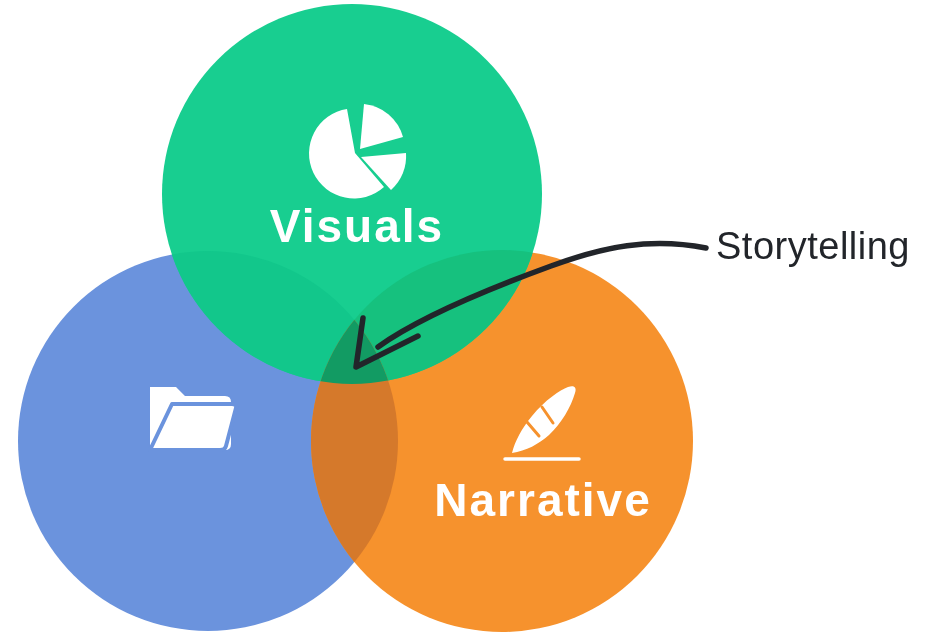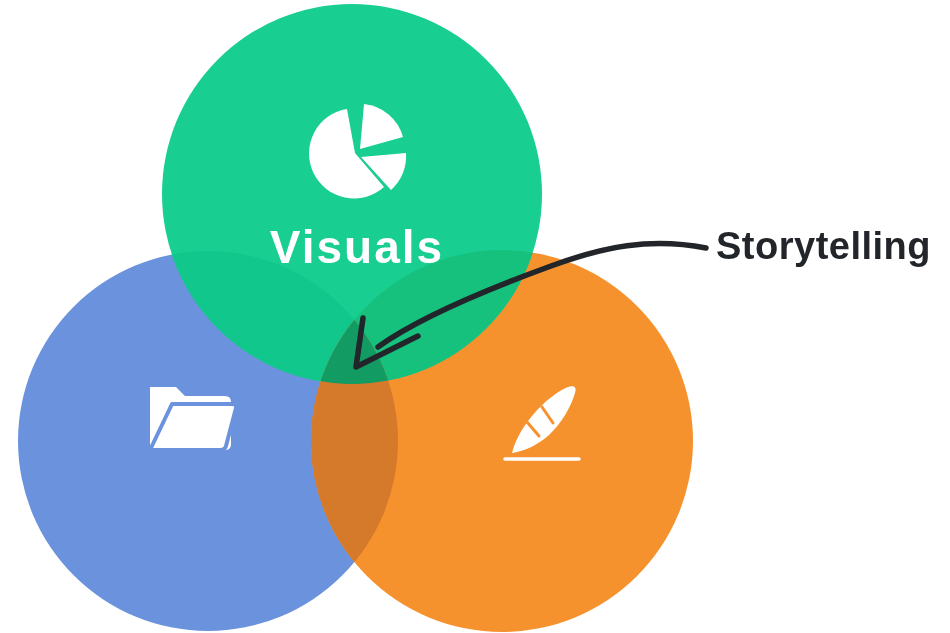--- a/index.html
+++ b/index.html
@@ -8,21 +8,21 @@
     font-family:"Liberation Sans",sans-serif;
   }
   .stage svg{position:absolute;left:0;top:0;}
   .circle-label{
     position:absolute;transform:translateX(-50%);
     color:#ffffff;font-weight:bold;font-size:46px;line-height:1;
     letter-spacing:2px;white-space:nowrap;
   }
   .annotation-label{
     position:absolute;left:716px;top:227px;
-    color:#22252A;font-weight:bold;font-size:38px;line-height:1;
+    color:#22252A;font-weight:normal;font-size:38px;line-height:1;
     letter-spacing:0.5px;white-space:nowrap;
   }
 </style>
 </head>
 <body>
 
 <div class="stage">
 
   <svg width="950" height="633" viewBox="0 0 950 633">
     <defs>
@@ -71,19 +71,20 @@
       <path d="M553,423 L542,407" fill="none" stroke-width="3" stroke-linecap="round" stroke="#F6922D"></path>
       <path d="M505,459 L579,459" fill="none" stroke-width="3.5" stroke-linecap="round" stroke="#FFFFFF"></path>
     </g>
 
     <g fill="none" stroke-linecap="round" stroke-linejoin="round">
       <path d="M706,248 C650,237 603,247 551,266 C499,285 421,316 378,347" stroke-width="5.5" stroke="#22252A"></path>
       <path d="M363,318 L356,367 L418,336" stroke-width="5.5" stroke="#22252A"></path>
     </g>
   </svg>
 
-  <div class="circle-label" style="left:357px;top:224px;">Visuals</div>
+  <div class="circle-label" style="left:357px;top:203px;">Visuals</div>
 
 
+  <div class="circle-label" style="left:543px;top:477px;">Narrative</div>
 
   <div class="annotation-label">Storytelling</div>
 
 </div>
 
 </body></html>

